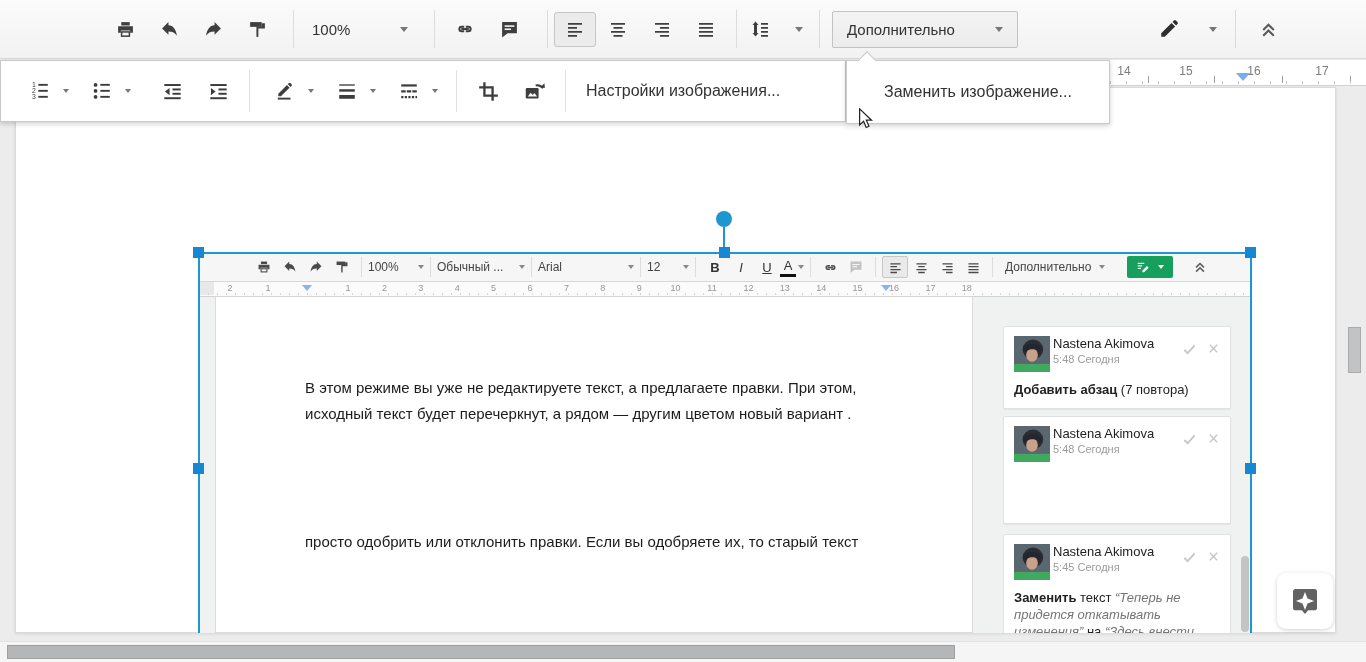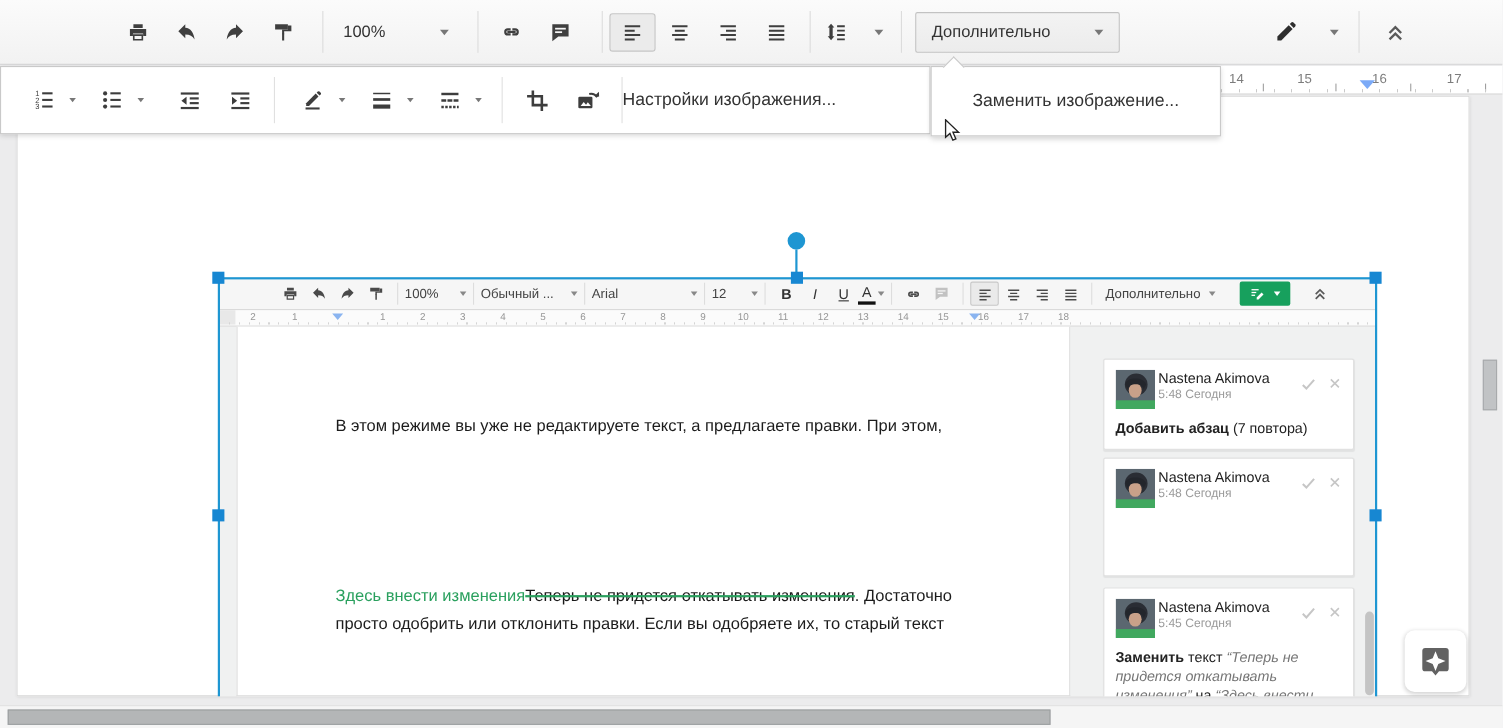--- a/index.html
+++ b/index.html
@@ -487,23 +487,23 @@
     <div id="eruler">
       <span><span class="ern" style="left: 24px;">2</span><span class="ern" style="left: 62px;">1</span><span class="ern" style="left: 142px;">1</span><span class="ern" style="left: 178.4px;">2</span><span class="ern" style="left: 214.8px;">3</span><span class="ern" style="left: 251.2px;">4</span><span class="ern" style="left: 287.6px;">5</span><span class="ern" style="left: 324px;">6</span><span class="ern" style="left: 360.4px;">7</span><span class="ern" style="left: 396.8px;">8</span><span class="ern" style="left: 433.2px;">9</span><span class="ern" style="left: 469.6px;">10</span><span class="ern" style="left: 506px;">11</span><span class="ern" style="left: 542.4px;">12</span><span class="ern" style="left: 578.8px;">13</span><span class="ern" style="left: 615.2px;">14</span><span class="ern" style="left: 651.6px;">15</span><span class="ern" style="left: 688px;">16</span><span class="ern" style="left: 724.4px;">17</span><span class="ern" style="left: 760.8px;">18</span></span>
       <span class="emark" style="left:103px"></span>
       <span class="emark" style="left:682px"></span>
     </div>
 
     <div id="econtent">
       <div id="epage">
         <div class="epar" style="top:78px">
           <div class="eline">В этом режиме вы уже не редактируете текст, а предлагаете правки. При этом,</div>
+          <div class="eline">исходный текст будет перечеркнут, а рядом — другим цветом новый вариант .</div>
         </div>
         <div class="epar" style="top:232px">
-          <div class="eline"><span class="ins">Здесь внести изменения</span><span class="del">Теперь не придется откатывать изменения</span><span>. Достаточно</span></div>
           <div class="eline">просто одобрить или отклонить правки. Если вы одобряете их, то старый текст</div>
         </div>
       </div>
 
       <div class="card" style="top:29px;min-height:81px">
         <div class="card-head">
           <div class="cavatar">
               <svg width="36" height="36">
                 <use href="#i-avatar"></use>
               </svg>
@@ -641,21 +641,21 @@
       </svg>
       <span></span>
     </div>
   <div class="pp-btn" style="margin-left:16px">
       <svg width="21" height="21">
         <use href="#i-rimg"></use>
       </svg>
       <span></span>
     </div>
   <div class="pp-sep" style="margin-left:16px"></div>
-  <div class="pp-label" style="">Настройки изображения...</div>
+  <div class="pp-label" style="margin-left:20px">Настройки изображения...</div>
 </div>
 <div id="popup-notch"></div>
 <div id="replace-btn">
   <span class="pp-label">Заменить изображение...</span>
 </div>
 
 <div id="cursor">
     <svg width="16" height="22">
       <use href="#i-cursor"></use>
     </svg>

